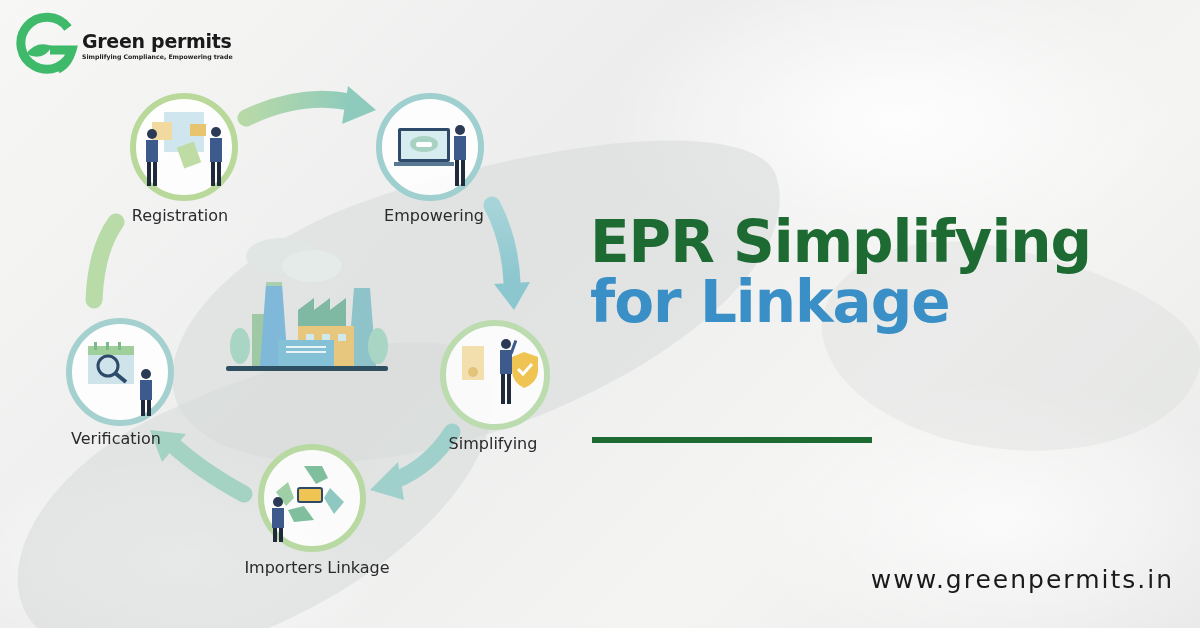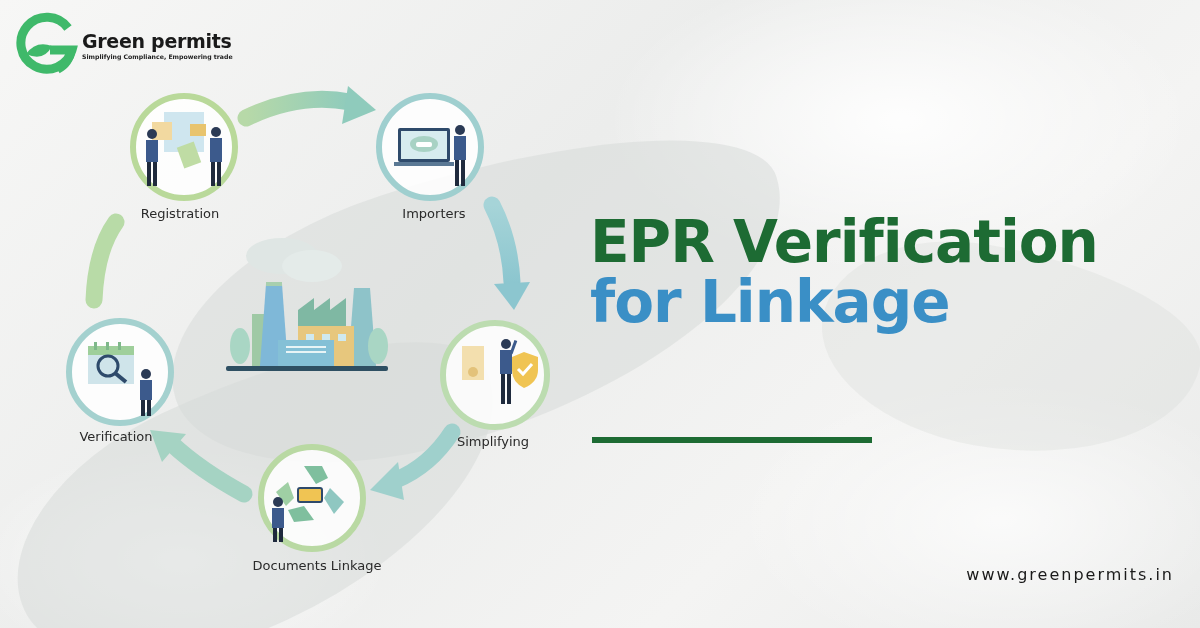--- a/index.html
+++ b/index.html
@@ -28,26 +28,26 @@
   .logo-title { font-family: "DejaVu Sans", sans-serif; font-weight: bold; font-size: 19px; color: #1a1a1a; letter-spacing: -0.3px; }
   .logo-sub { font-family: "DejaVu Sans", sans-serif; font-weight: bold; font-size: 6.2px; color: #222; margin-top: 1px; }
 
   
   .headline { position: absolute; left: 590px; top: 212px; }
   .hl { font-family: "DejaVu Sans", sans-serif; font-weight: bold; font-size: 58px; line-height: 60px; letter-spacing: -1px; }
   .hl1 { color: #1d6b33; }
   .hl2, .hl3 { color: #3a8fc6; }
   .hl-rule { position: absolute; left: 592px; top: 437px; width: 280px; height: 6px; background: #1d6b33; }
 
-  .url { position: absolute; right: 26px; top: 565px; font-family: "DejaVu Sans", sans-serif; font-size: 16px; letter-spacing: 2px; color: #1a1a1a; }
+  .url { position: absolute; right: 26px; top: 565px; font-family: "DejaVu Sans", sans-serif; font-size: 25px; letter-spacing: 2px; color: #1a1a1a; }
 
   
   .step { position: absolute; }
   .ring { position: absolute; border-radius: 50%; background: rgba(255,255,255,0.85); }
-  .step-label { position: absolute; font-family: "DejaVu Sans", sans-serif; font-size: 13px; color: #2a2a2a; white-space: nowrap; transform: translateX(-50%); }
+  .step-label { position: absolute; font-family: "DejaVu Sans", sans-serif; font-size: 16px; color: #2a2a2a; white-space: nowrap; transform: translateX(-50%); }
   .illus { position: absolute; }
   svg { display: block; }
 </style>
 </head>
 <body>
 
 <div class="bg"></div>
 <div class="map-shape" style="left:160px;top:170px;width:640px;height:260px;transform:rotate(-18deg);"></div>
 <div class="map-shape" style="left:0px;top:380px;width:520px;height:240px;transform:rotate(-25deg);"></div>
 <div class="map-shape" style="left:820px;top:250px;width:380px;height:200px;transform:rotate(10deg);opacity:0.6"></div>
@@ -144,21 +144,21 @@
       <rect x="7" y="9" width="46" height="28" fill="#d7ecef"></rect>
       <ellipse cx="30" cy="22" rx="14" ry="8" fill="#a8d2c4"></ellipse>
       <rect x="22" y="20" width="16" height="5" rx="2" fill="#ffffff"></rect>
       <rect x="0" y="40" width="60" height="4" fill="#5a7894"></rect>
       <circle cx="66" cy="8" r="5" fill="#2b3a55"></circle>
       <rect x="60" y="14" width="12" height="24" fill="#3c5a8c"></rect>
       <rect x="61" y="38" width="4" height="26" fill="#1f2a3d"></rect>
         <rect x="67" y="38" width="4" height="26" fill="#1f2a3d"></rect>
     </svg>
   </div>
-  <div class="step-label" style="left:434px;top:206px;">Importers</div>
+  <div class="step-label" style="left:434px;top:206px;">Empowering</div>
 </div>
 
 <div class="step">
   <div class="ring" style="left:440px;top:320px;width:110px;height:110px;border:6px solid #bcdcb0;"></div>
   <div class="illus" style="left:456px;top:338px;">
     <svg width="86" height="70" viewBox="0 0 86 70">
       <rect x="6" y="8" width="22" height="34" fill="#f3dfae"></rect>
       <circle cx="17" cy="34" r="5" fill="#e3c27a"></circle>
       <circle cx="50" cy="6" r="5" fill="#2b3a55"></circle>
       <rect x="44" y="12" width="12" height="24" fill="#3c5a8c"></rect>
@@ -180,21 +180,21 @@
       <polygon points="66,26 80,40 70,52 60,36" fill="#8fc7c1"></polygon>
       <polygon points="50,58 30,60 24,48 40,44" fill="#7fbf9e"></polygon>
       <polygon points="22,44 12,30 24,20 30,36" fill="#9fcfa4"></polygon>
       <rect x="34" y="26" width="24" height="14" rx="2" fill="#f0c453" stroke="#2e4a6b" stroke-width="2"></rect>
       <circle cx="14" cy="40" r="5" fill="#2b3a55"></circle>
       <rect x="8" y="46" width="12" height="20" fill="#3c5a8c"></rect>
       <rect x="9" y="66" width="4" height="14" fill="#1f2a3d"></rect>
         <rect x="15" y="66" width="4" height="14" fill="#1f2a3d"></rect>
     </svg>
   </div>
-  <div class="step-label" style="left:317px;top:558px;">Documents Linkage</div>
+  <div class="step-label" style="left:317px;top:558px;">Importers Linkage</div>
 </div>
 
 <div class="step">
   <div class="ring" style="left:66px;top:318px;width:108px;height:108px;border:6px solid #a4d1cf;"></div>
   <div class="illus" style="left:84px;top:338px;">
     <svg width="80" height="80" viewBox="0 0 80 80">
       <rect x="4" y="8" width="46" height="38" fill="#cfe4ea"></rect>
       <rect x="4" y="8" width="46" height="9" fill="#9fcf9b"></rect>
       <rect x="10" y="4" width="3" height="8" fill="#7fb88a"></rect>
         <rect x="22" y="4" width="3" height="8" fill="#7fb88a"></rect>
@@ -204,18 +204,18 @@
       <circle cx="62" cy="36" r="5" fill="#2b3a55"></circle>
       <rect x="56" y="42" width="12" height="20" fill="#3c5a8c"></rect>
       <rect x="57" y="62" width="4" height="16" fill="#1f2a3d"></rect>
         <rect x="63" y="62" width="4" height="16" fill="#1f2a3d"></rect>
     </svg>
   </div>
   <div class="step-label" style="left:116px;top:429px;">Verification</div>
 </div>
 
 <div class="headline">
-  <div class="hl hl1">EPR Verification</div>
+  <div class="hl hl1">EPR Simplifying</div>
   <div class="hl hl2">for Linkage</div>
 </div>
 <div class="hl-rule"></div>
 
 <div class="url">www.greenpermits.in</div>
 
 </body></html>

